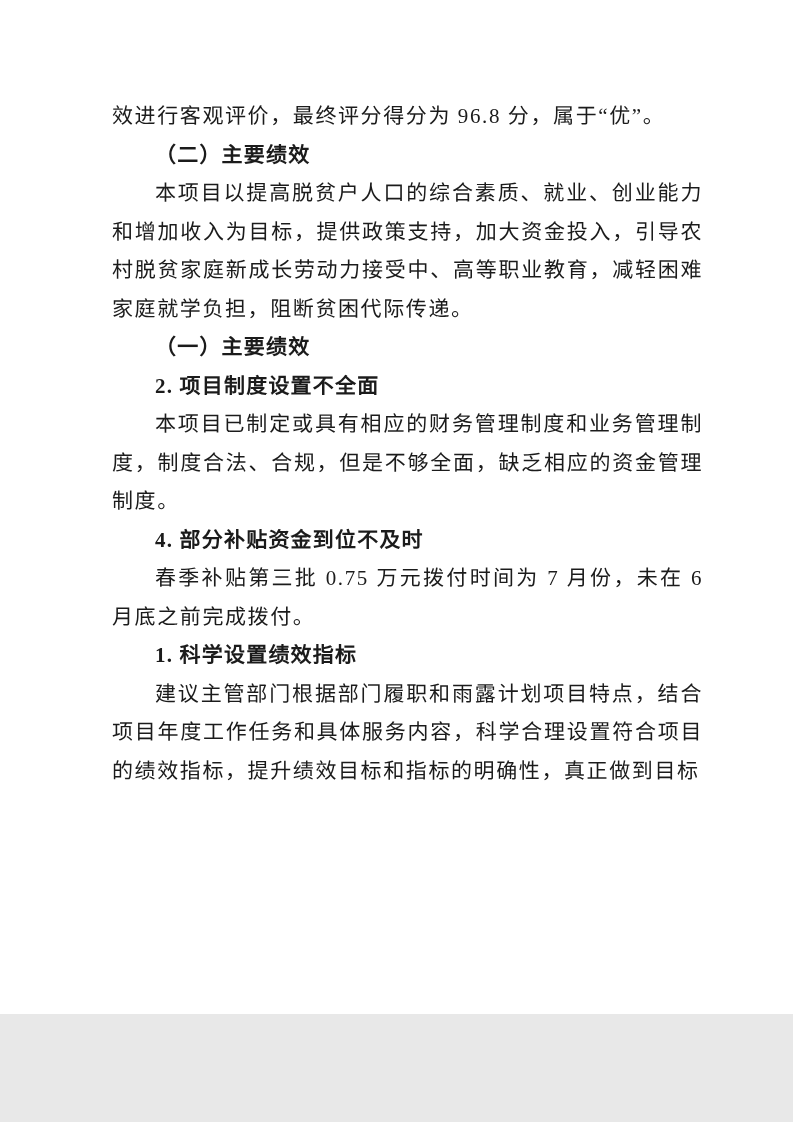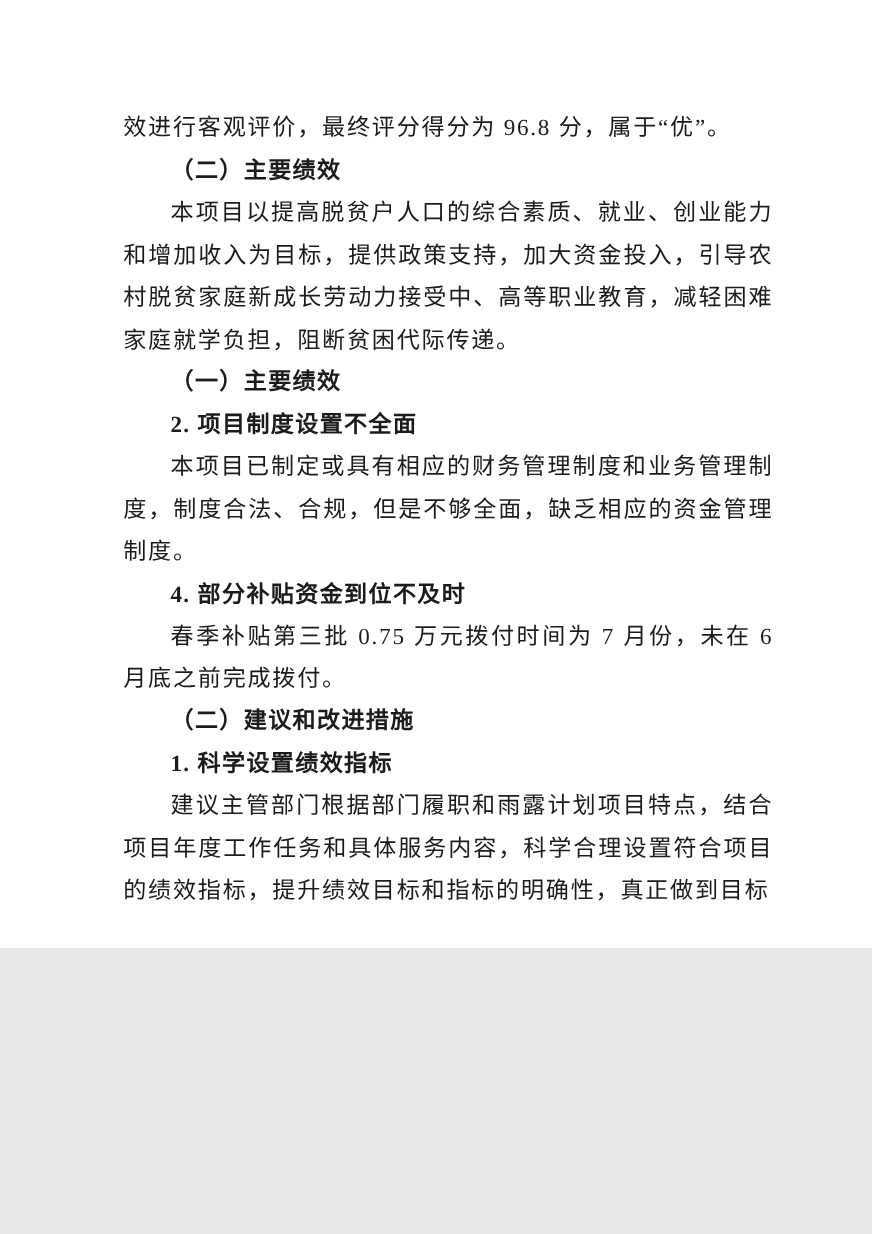--- a/index.html
+++ b/index.html
@@ -3,21 +3,21 @@
 <meta charset="utf-8">
 <style>
   html, body {
     margin: 0;
     padding: 0;
     background: #e8e8e8;
   }
   .page {
     position: relative;
     width: 793px;
-    height: 862px;
+    height: 1014px;
     margin: 0 auto;
     background: #ffffff;
     color: #1b1b1b;
     font-family: "Liberation Serif", "DejaVu Serif", serif;
     overflow: hidden;
   }
   .content {
     position: absolute;
     left: 112px;
     top: 97px;
@@ -71,20 +71,19 @@
 <div class="page">
   <div class="content">
       <p class="block body continuation">效进行客观评价，最终评分得分为 96.8 分，属于“优”。</p>
       <p class="block heading2">（二）主要绩效</p>
       <p class="block body">本项目以提高脱贫户人口的综合素质、就业、创业能力和增加收入为目标，提供政策支持，加大资金投入，引导农村脱贫家庭新成长劳动力接受中、高等职业教育，减轻困难家庭就学负担，阻断贫困代际传递。</p>
       <p class="block heading2">（一）主要绩效</p>
       <p class="block heading3">2. 项目制度设置不全面</p>
       <p class="block body">本项目已制定或具有相应的财务管理制度和业务管理制度，制度合法、合规，但是不够全面，缺乏相应的资金管理制度。</p>
       <p class="block heading3">4. 部分补贴资金到位不及时</p>
       <p class="block body">春季补贴第三批 0.75 万元拨付时间为 7 月份，未在 6 月底之前完成拨付。</p>
-      <p class="block heading2">（二）建议和改进措施</p>
       <p class="block heading3">1. 科学设置绩效指标</p>
       <p class="block body">建议主管部门根据部门履职和雨露计划项目特点，结合项目年度工作任务和具体服务内容，科学合理设置符合项目的绩效指标，提升绩效目标和指标的明确性，真正做到目标</p>
     </div>
   <div class="footer">
     <span>28</span>
   </div>
 </div>
 
 </body></html>

